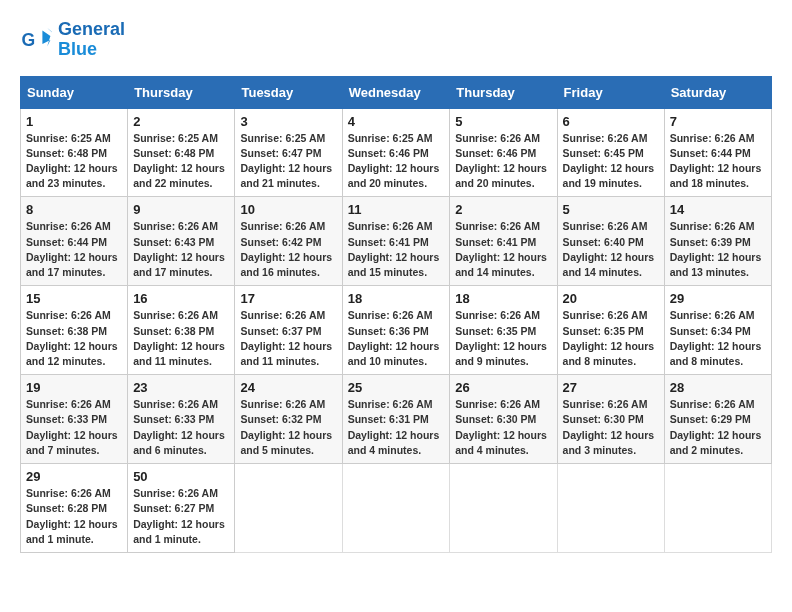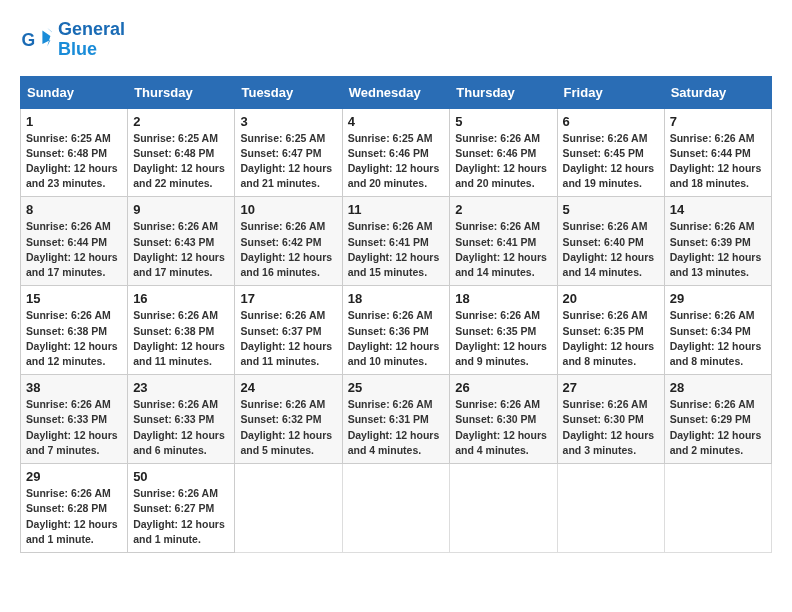--- a/index.html
+++ b/index.html
@@ -295,21 +295,21 @@
         <span class="day-num">29</span>
         <div class="day-info">
           Sunrise: 6:26 AM<br>
           Sunset: 6:34 PM<br>
           Daylight: 12 hours and 8 minutes.
         </div>
       </td>
       </tr>
       <tr>
         <td>
-        <span class="day-num">38</span>
+        <span class="day-num">19</span>
         <div class="day-info">
           Sunrise: 6:26 AM<br>
           Sunset: 6:33 PM<br>
           Daylight: 12 hours and 7 minutes.
         </div>
       </td>
         <td>
         <span class="day-num">23</span>
         <div class="day-info">
           Sunrise: 6:26 AM<br>

